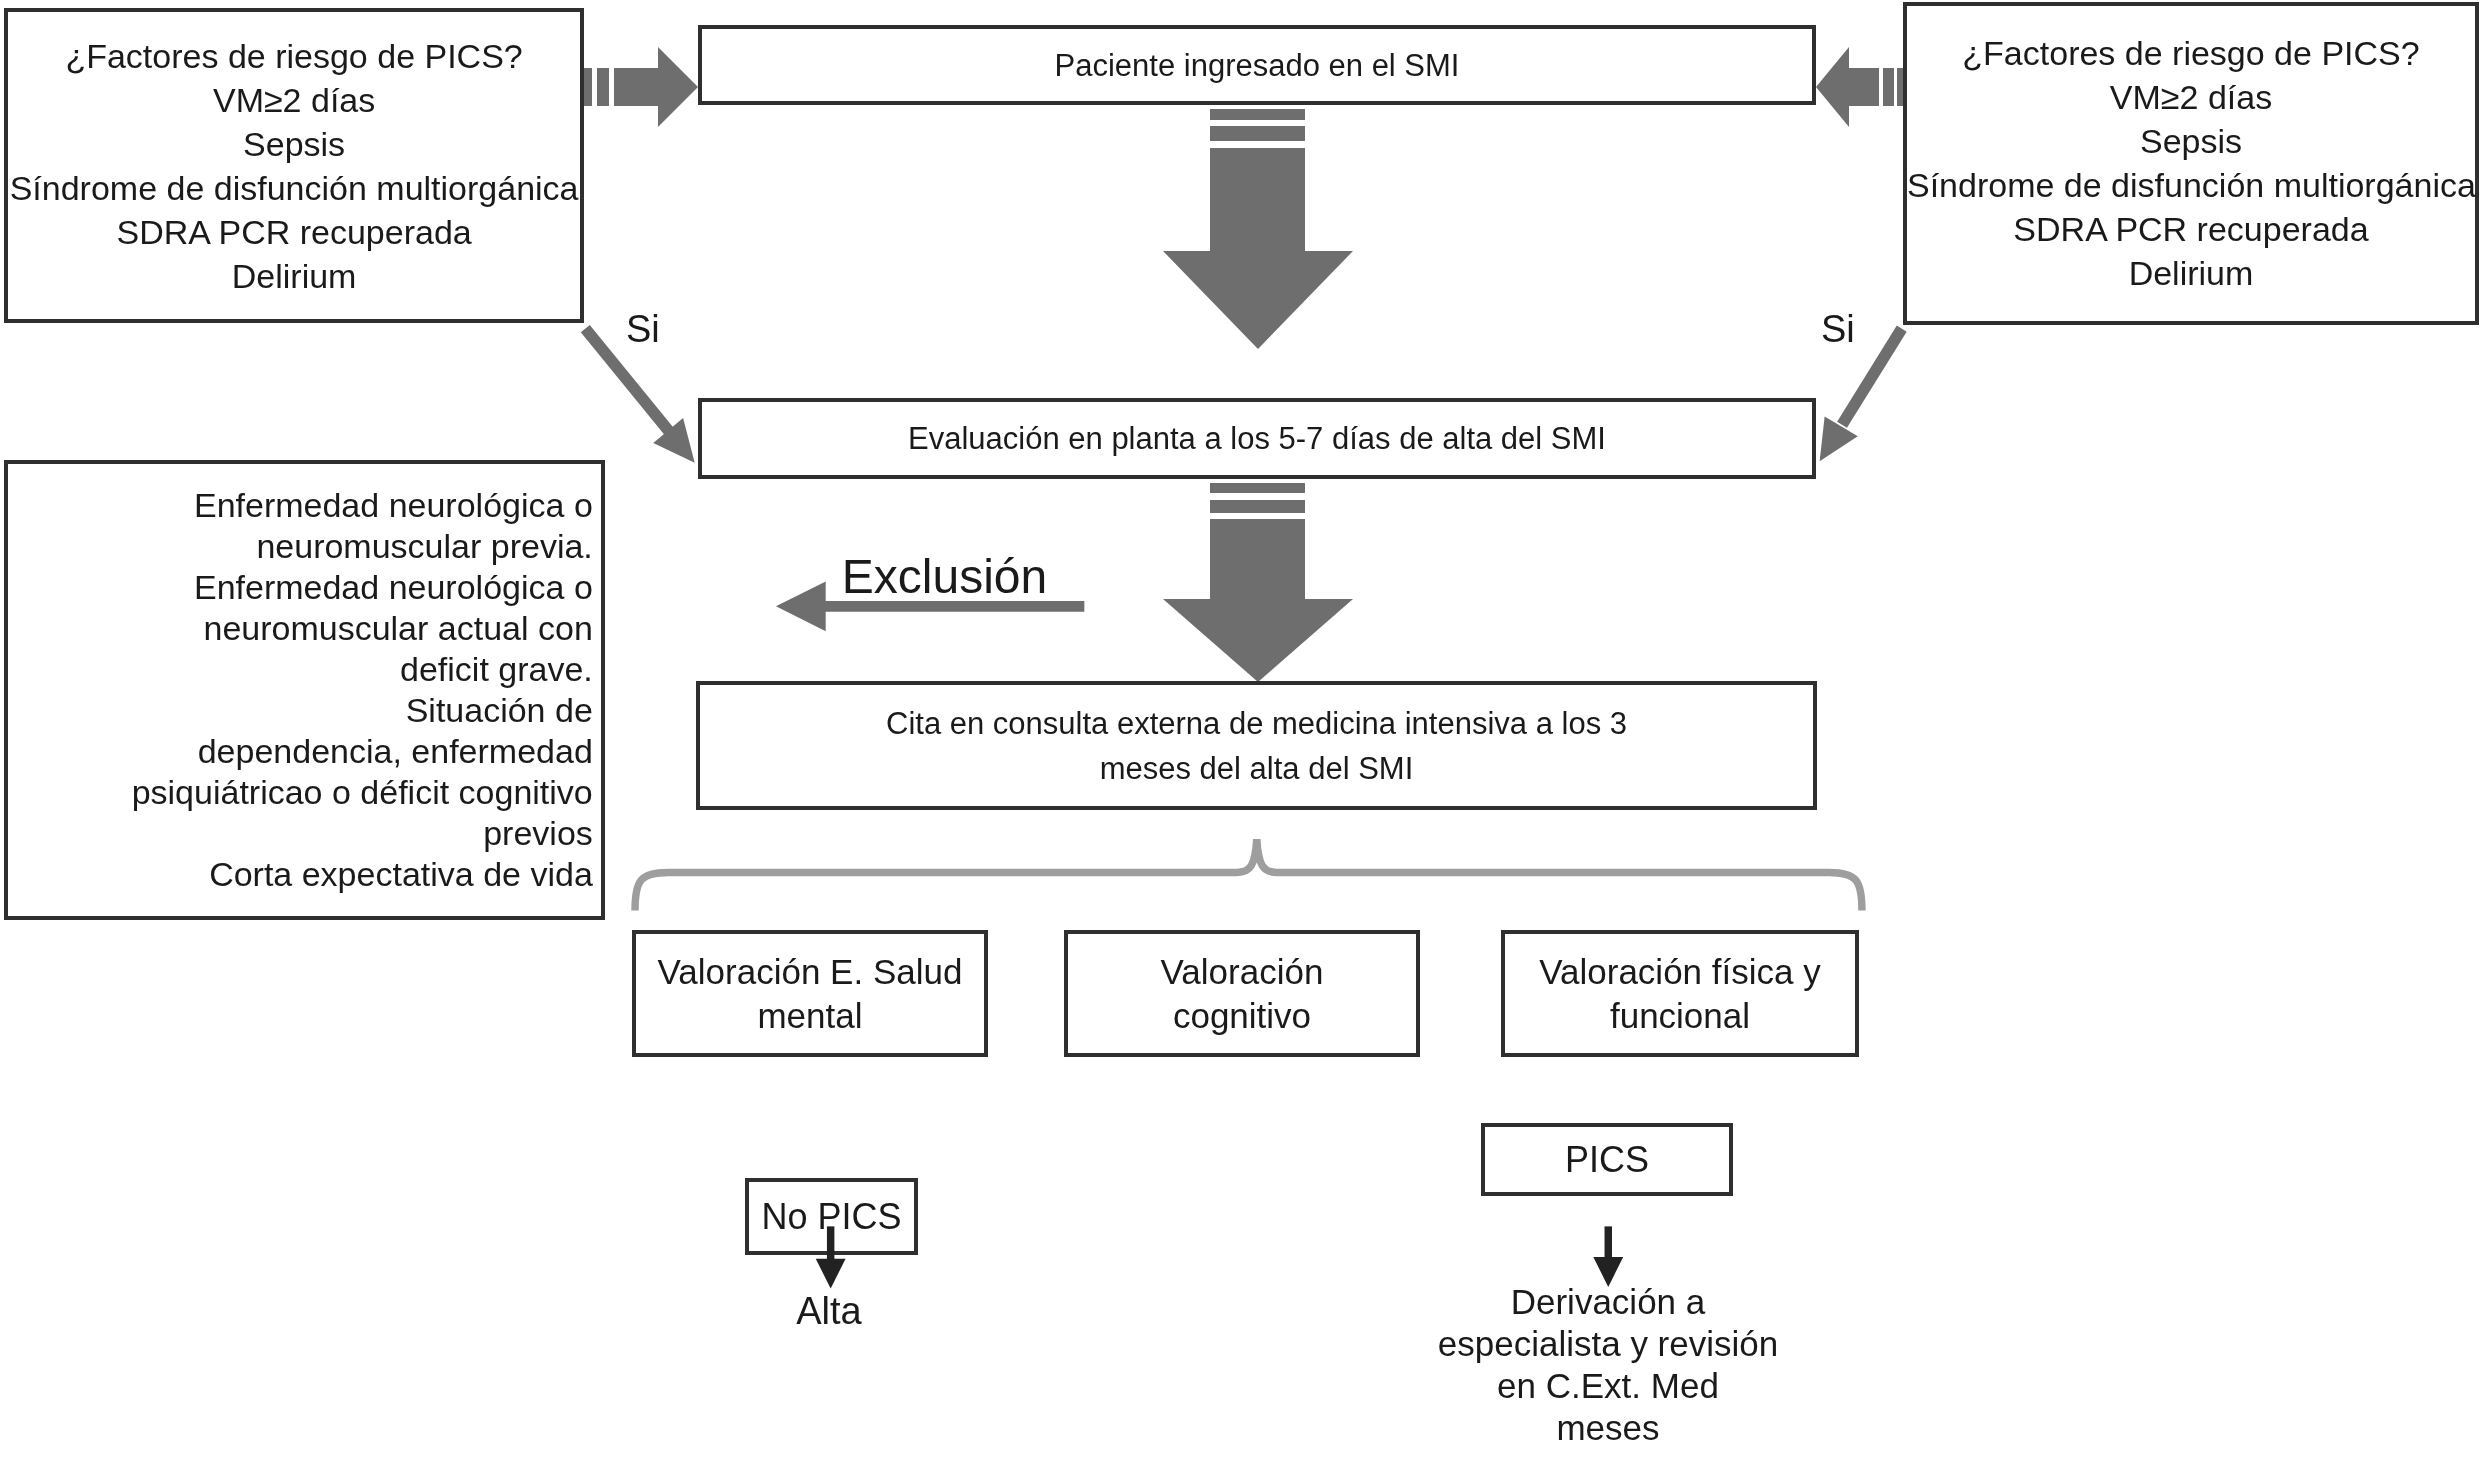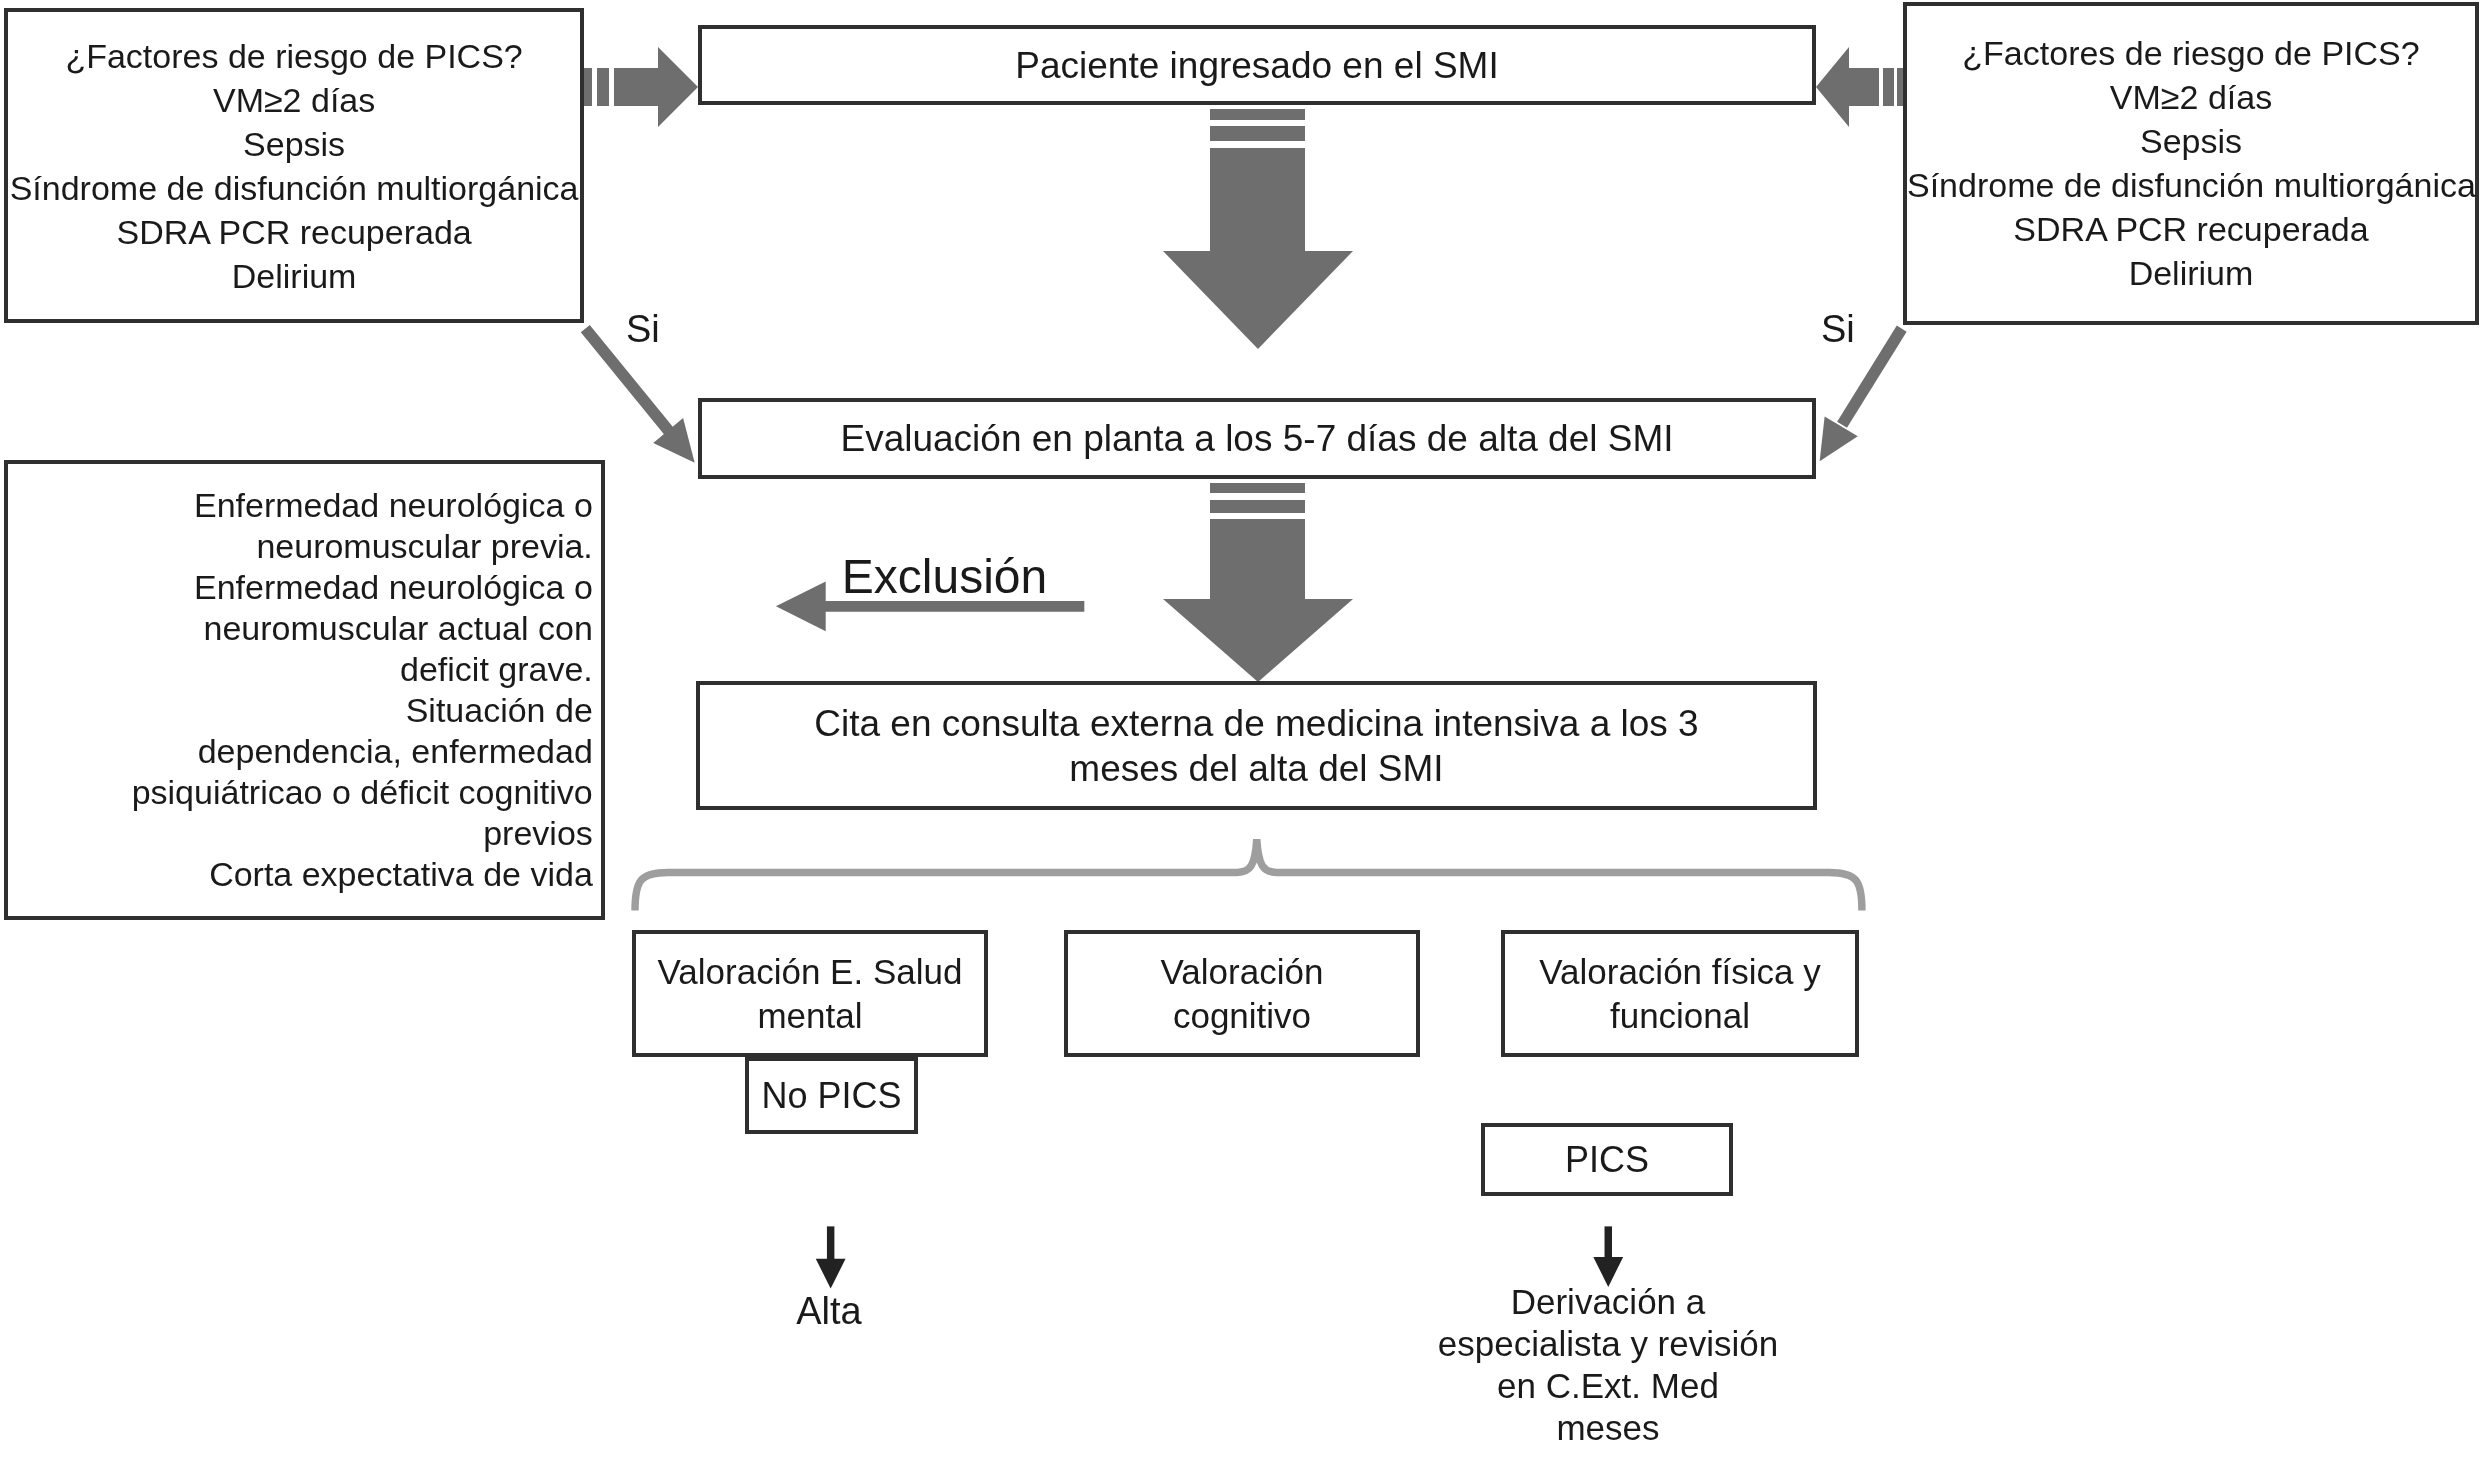--- a/index.html
+++ b/index.html
@@ -3,21 +3,21 @@
 <meta charset="utf-8">
 <style>
   html,body{margin:0;padding:0;background:#ffffff;}
   body{font-family:"Liberation Sans", sans-serif;color:#1a1a1a;}
   .canvas{position:relative;width:2487px;height:1443px;background:#ffffff;overflow:hidden;}
   .box{position:absolute;background:#ffffff;border:4.1px solid #2f2f2f;box-sizing:border-box;
        display:flex;flex-direction:column;justify-content:center;}
   .center-lines{text-align:center;}
   .center-lines > div{white-space:nowrap;}
   .risk{font-size:34px;line-height:44px;}
-  .wide{font-size:37px;line-height:45px;}
+  .wide{font-size:31px;line-height:45px;}
   .crit{font-size:34px;line-height:41px;padding-left:70px;padding-right:8.3px;text-align:right;}
   .crit > div{white-space:nowrap;}
   .val{font-size:35px;line-height:44px;}
   .small-box{font-size:36px;}
   .label{position:absolute;}
   .svg-layer{position:absolute;left:0;top:0;pointer-events:none;}
   
   .hstripe{position:absolute;display:flex;flex-direction:row;align-items:center;}
   .hstripe .s1{width:7.5px;height:38px;background:#6e6e6e;}
   .hstripe .s2{width:12.4px;height:38px;background:#6e6e6e;}
@@ -124,21 +124,21 @@
   </div>
   <div class="box val center-lines" style="left:1064px;top:930px;width:356px;height:127px;">
     <div>Valoración</div>
     <div>cognitivo</div>
   </div>
   <div class="box val center-lines" style="left:1501px;top:930px;width:358px;height:127px;">
     <div>Valoración física y</div>
     <div>funcional</div>
   </div>
 
-  <div class="box small-box center-lines" style="left:745px;top:1057px;width:173px;height:77px;">
+  <div class="box small-box center-lines" style="left:745px;top:1178px;width:173px;height:77px;">
     <div>No PICS</div>
   </div>
   <div class="box small-box center-lines" style="left:1481px;top:1123px;width:252px;height:73px;">
     <div>PICS</div>
   </div>
 
   <div class="label" style="left:746px;top:1290px;width:166px;text-align:center;font-size:38px;">Alta</div>
 
   <div class="label center-lines" style="left:1409px;top:1281px;width:398px;text-align:center;font-size:35px;line-height:42px;">
     <div>Derivación a</div>

